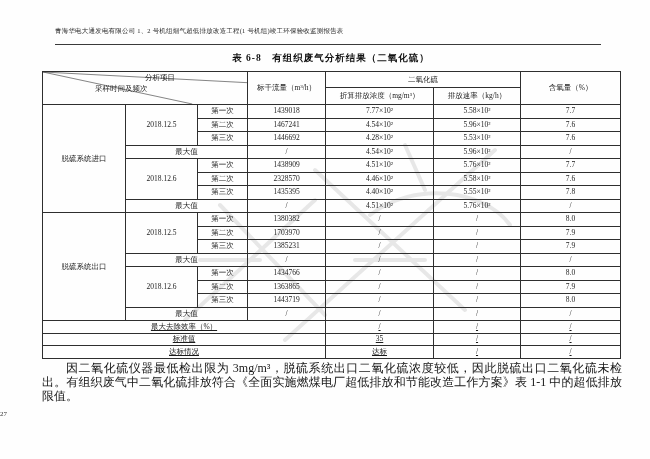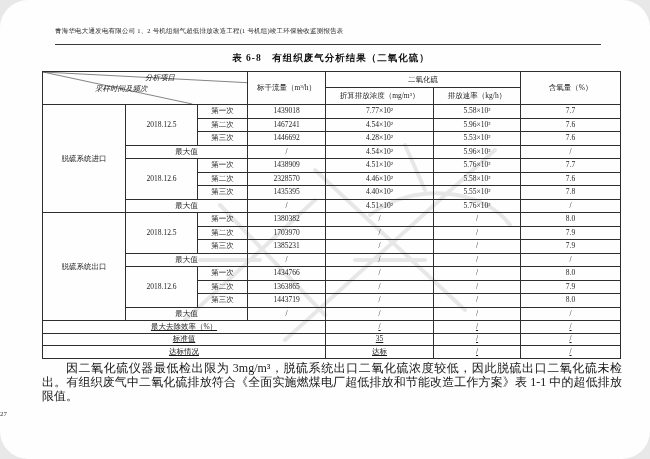--- a/index.html
+++ b/index.html
@@ -1,20 +1,20 @@
 <!DOCTYPE html>
 <html><head>
 <meta charset="utf-8">
 <style>
   * { margin:0; padding:0; box-sizing:border-box; }
   html,body { background:#e8e8e8; }
   .page {
     position:relative; width:650px; height:459px; background:#fefefe;
     font-family:"Liberation Serif","DejaVu Serif",serif; color:#1c1c1c;
-    overflow:hidden; margin:0 auto;border-radius:28px;
+    overflow:hidden; margin:0 auto;
   }
   .content { position:relative; z-index:1; }
   .doc-header {
     position:absolute; left:55px; top:27px; width:545px;
     font-size:6.5px; letter-spacing:0.2px; color:#2a2a2a; white-space:nowrap;
   }
   .doc-header-rule {
     position:absolute; left:55px; top:44px; width:546px; height:1px; background:#3a3a3a;
   }
   .table-title {
@@ -27,21 +27,21 @@
   }
   table.results td {
     border:1px solid #2e2e2e; text-align:center; vertical-align:middle;
     font-size:7.5px; line-height:1.05; padding:0; color:#1c1c1c;
     overflow:hidden; background:transparent;
   }
   tr.hdr1 { height:16px; }
   tr.hdr2 { height:17px; }
   tr.data-row { height:13.5px; }
   tr.footer-row { height:12.5px;text-decoration:underline; }
-  td.diag-cell { position:relative; padding:0;font-style:italic; }
+  td.diag-cell { position:relative; padding:0; }
   td.diag-cell svg { position:absolute; left:0; top:0; width:100%; height:100%; }
   .diag-label { position:absolute; font-size:7.5px; white-space:nowrap; color:#1c1c1c; }
   .diag-top    { left:102px; top:2px;  }
   .diag-middle { left:52px;  top:13px; }
   .diag-bottom { left:7px;   top:34px; }
   .note {
     position:absolute; left:42px; top:361px; width:580px;
     font-size:12px; line-height:14px; text-align:justify; text-indent:2em; color:#161616;
   }
   .page-number {

